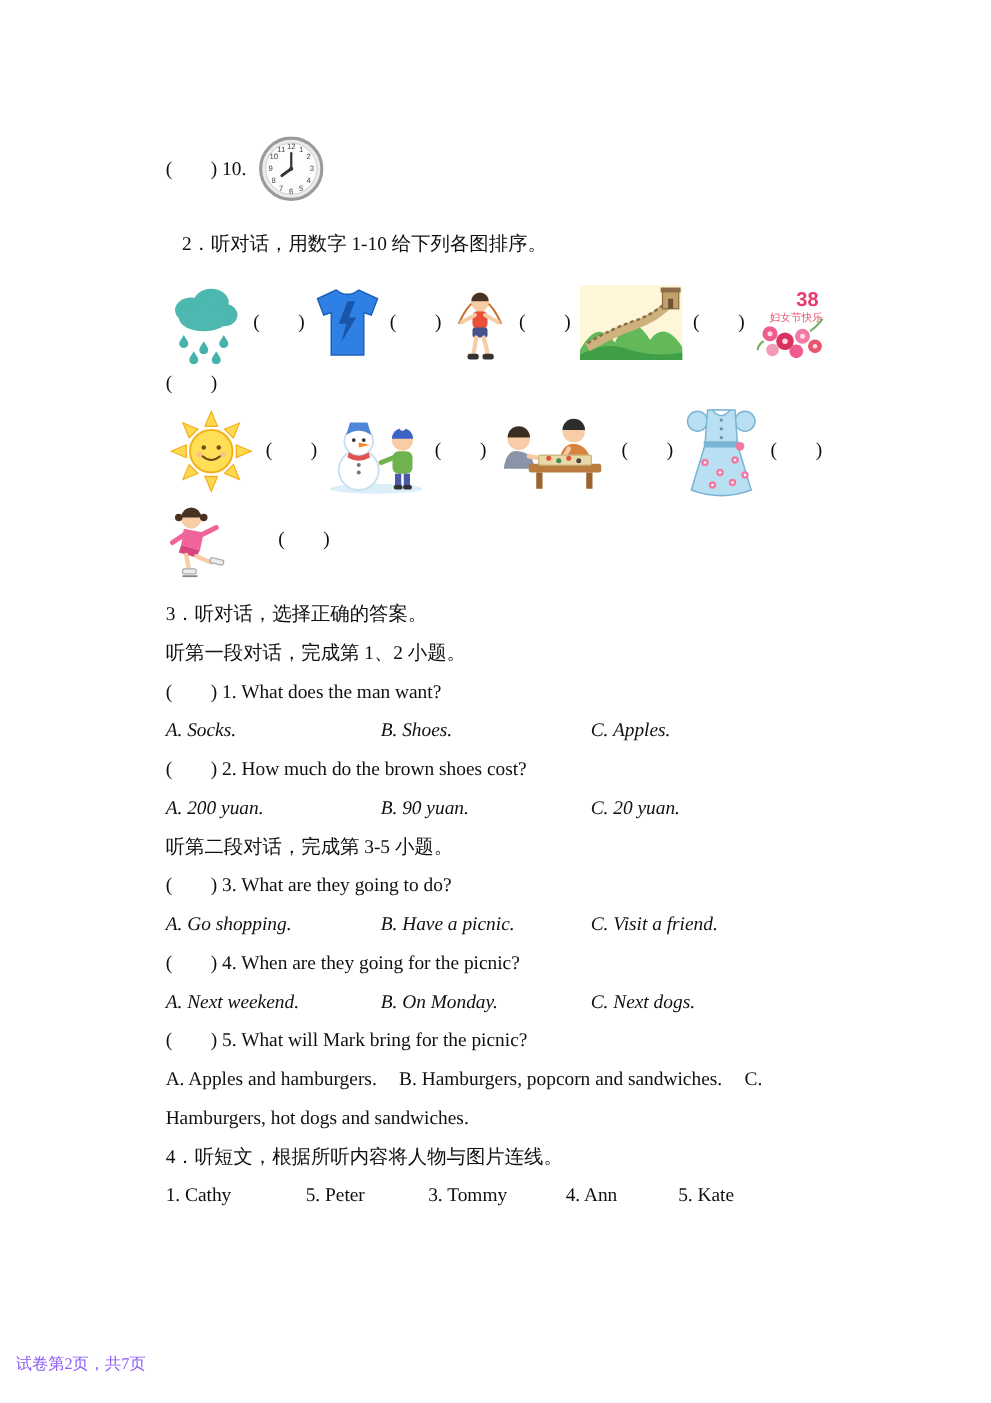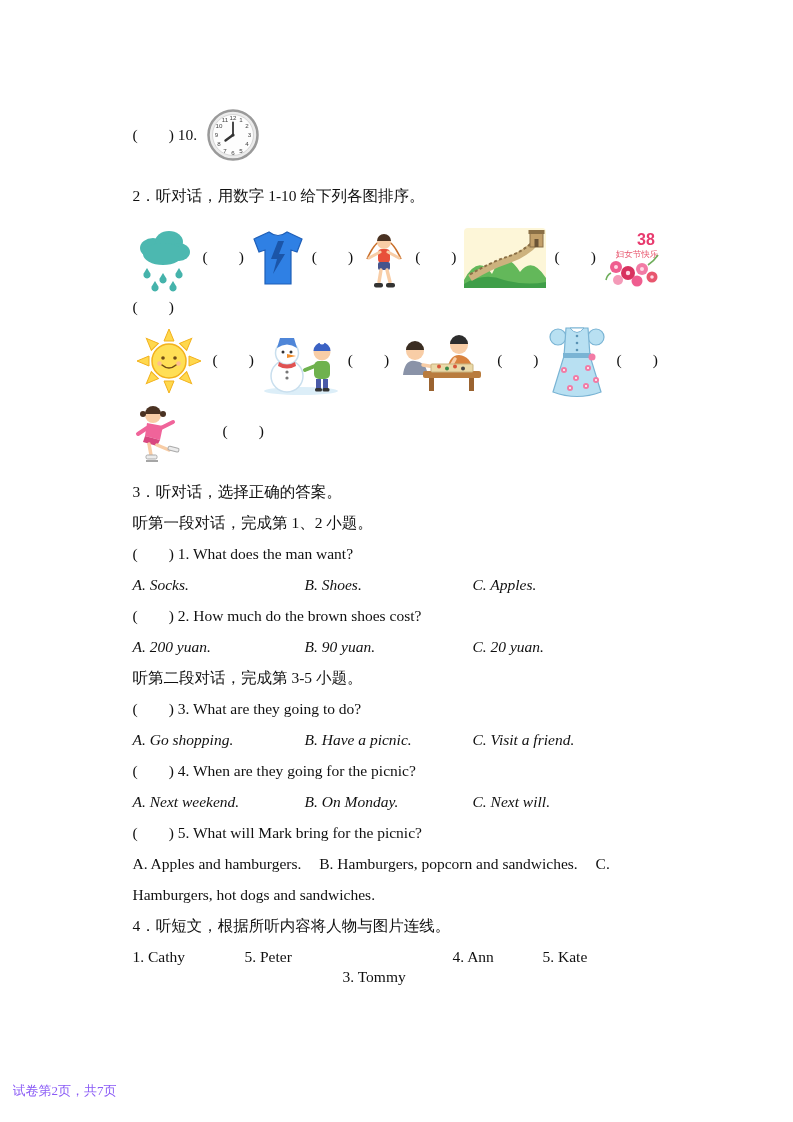--- a/index.html
+++ b/index.html
@@ -3,35 +3,35 @@
 <meta charset="utf-8">
 <style>
   html,body{margin:0;padding:0;background:#ffffff;}
   .page{
     position:relative;width:768px;height:1122px;margin:0 auto;background:#fff;
     font-family:"Liberation Serif","DejaVu Serif",serif;font-size:15.5px;color:#101010;
     padding:106px 112px 0 120px;box-sizing:border-box;overflow:hidden;
   }
   .line{line-height:31px;min-height:31px;white-space:nowrap;margin:0;}
   .clock-row{display:flex;align-items:center;gap:10px;height:58px;}
-  .q2-title{margin-top:20px;line-height:24px;white-space:nowrap;}
+  .q2-title{margin-top:20px;line-height:24px;white-space:nowrap;margin-left:13px;}
   .pic-row{display:flex;align-items:center;gap:8px;white-space:nowrap;}
   .pic-row-1{margin-top:12px;}
   .bracket-line{line-height:30px;min-height:30px;}
   .pic-row-3{margin-top:2px;gap:26px;}
   .q3-title{margin-top:14px;}
   .opts{display:flex;font-style:italic;}
   .opts .o1{width:172px;}
   .opts .o2{width:168px;}
   .opts-wrap{line-height:31px;white-space:normal;margin:0;}
   .opts-wrap span{margin-right:14px;}
   .names{display:flex;}
   .names span:nth-child(1){width:112px;}
   .names span:nth-child(2){width:98px;}
-  .names span:nth-child(3){width:110px;margin-top:20px;}
+  .names span:nth-child(3){width:110px;}
   .names span:nth-child(4){width:90px;}
   .footer{position:absolute;left:0;right:0;top:1082px;text-align:left;font-size:13px;color:#8b5cf6;}
   .img{flex:none;display:block;}
   .bracket{flex:none;}
 </style>
 </head>
 <body>
 
 <div class="page">
 
@@ -281,21 +281,21 @@
   <div class="line opts">
     <span class="o1">A. Go shopping.</span>
     <span class="o2">B. Have a picnic.</span>
     <span class="o3">C. Visit a friend.</span>
   </div>
 
   <p class="line">(　　) 4. When are they going for the picnic?</p>
   <div class="line opts">
     <span class="o1">A. Next weekend.</span>
     <span class="o2">B. On Monday.</span>
-    <span class="o3">C. Next will.</span>
+    <span class="o3">C. Next dogs.</span>
   </div>
 
   <p class="line">(　　) 5. What will Mark bring for the picnic?</p>
   <p class="opts-wrap">
     <span>A. Apples and hamburgers.</span>
     <span>B. Hamburgers, popcorn and sandwiches.</span>
     <span>C. Hamburgers, hot dogs and sandwiches.</span>
   </p>
 
   <p class="line">4．听短文，根据所听内容将人物与图片连线。</p>

